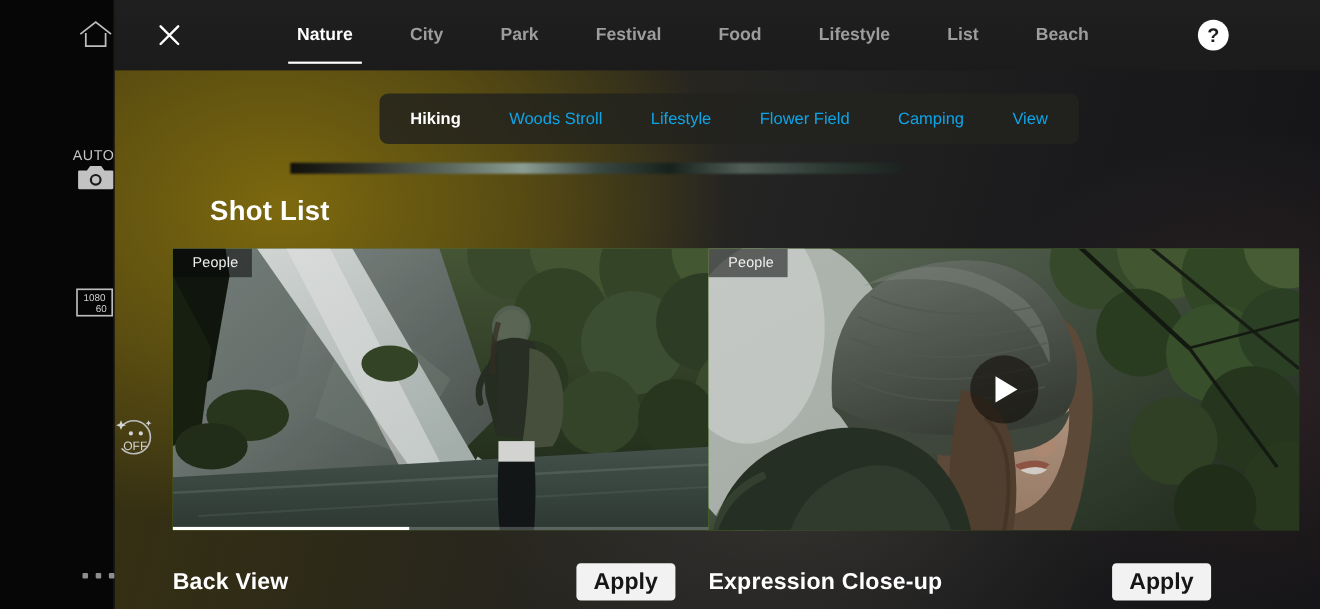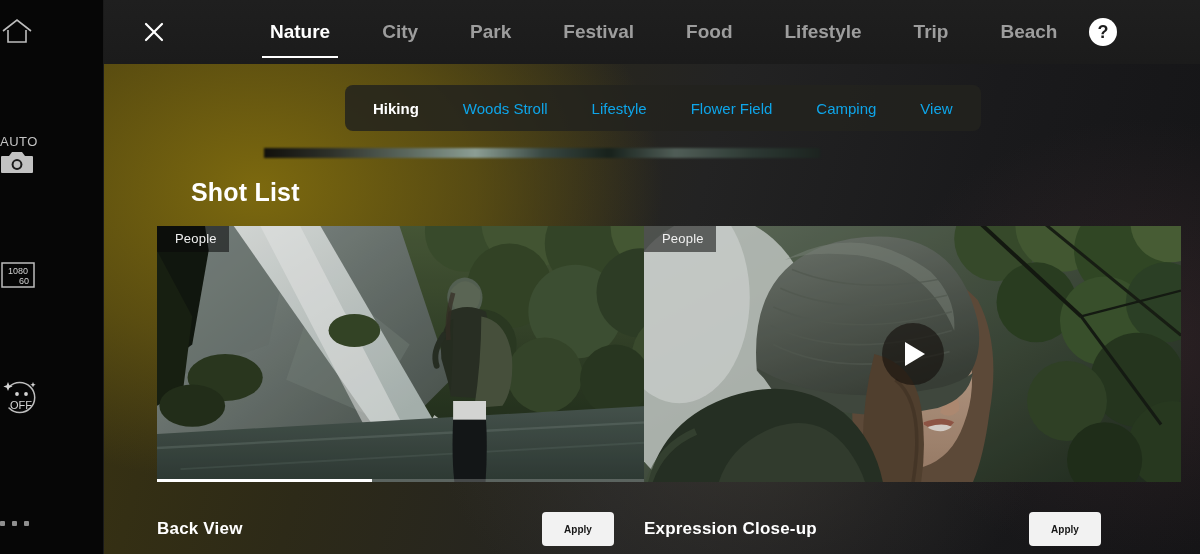--- a/index.html
+++ b/index.html
@@ -20,27 +20,27 @@
   .sidebar {
     position: absolute; left: 0; top: 0;
     width: 104px; height: 554px;
     background: #060606;
     border-right: 1px solid #1a1a1a;
     z-index: 40;
   }
   .side-btn {
     position: absolute; left: 0; width: 104px;
     display: flex; flex-direction: column;
-    align-items: flex-start; justify-content: center;
+    align-items: flex-end; justify-content: center;
     color: #b9b9b9;
   }
   .sb-home  { top: 6px;  height: 56px; }
   .sb-auto  { top: 126px; height: 60px; }
   .sb-res   { top: 248px; height: 58px; }
-  .sb-face  { top: 370px; height: 58px; }
+  .sb-face  { top: 370px; height: 58px; margin-left: 40px; }
   .sb-more  { top: 496px; height: 54px; }
 
   .auto-label {
     font-size: 13px; letter-spacing: .5px;
     color: #c4c4c4; margin-bottom: 1px;
     font-family: "Liberation Sans", sans-serif;
   }
   .dots { display: flex; gap: 7px; }
   .dots i {
     display: block; width: 5px; height: 5px;
@@ -82,21 +82,21 @@
     cursor: pointer;
   }
   .nav-tabs {
     position: absolute; left: 140px; top: 0;
     height: 64px; display: flex; align-items: center;
   }
   .nav-tab {
     position: relative;
     height: 64px; display: flex; align-items: center;
     padding: 0 26px;
-    color: #9d9d9d; font-size: 19px; font-weight: bold;
+    color: #9d9d9d; font-size: 16px; font-weight: bold;
     cursor: pointer; white-space: nowrap;
   }
   .nav-tab.active { color: #ffffff; }
   .nav-tab.active::after {
     content: ""; position: absolute;
     left: 18px; right: 18px; bottom: 6px;
     height: 2px; background: #ffffff;
   }
   .help-btn {
     position: absolute; left: 985px; top: 18px;
@@ -176,28 +176,28 @@
     background: rgba(255,255,255,.22);
   }
   .progress > span {
     display: block; height: 100%; background: #ffffff;
   }
   .card-foot {
     height: 54px; margin-top: 20px;
     display: flex; align-items: center; justify-content: space-between;
   }
   .card-label {
-    font-size: 17px; font-weight: bold; color: #ffffff;
+    font-size: 21px; font-weight: bold; color: #ffffff;
     letter-spacing: .2px;
   }
   .apply-btn {
     min-width: 72px; height: 34px; padding: 0 16px;
     background: #f2f2f2; color: #161616;
     border: none; border-radius: 4px;
-    font-size: 10px; font-weight: bold;
+    font-size: 21px; font-weight: bold;
     font-family: "Liberation Sans", sans-serif;
     cursor: pointer;
     display: flex; align-items: center; justify-content: center;
   }
 </style>
 </head>
 <body>
 
 <div class="screen">
 
@@ -280,21 +280,21 @@
       <div class="nav-tab">
         <span>Festival</span>
       </div>
       <div class="nav-tab">
         <span>Food</span>
       </div>
       <div class="nav-tab">
         <span>Lifestyle</span>
       </div>
       <div class="nav-tab">
-        <span>Trip</span>
+        <span>List</span>
       </div>
       <div class="nav-tab">
         <span>Beach</span>
       </div>
     </div>
 
     <div class="help-btn">
       <span>?</span>
     </div>
   </div>

